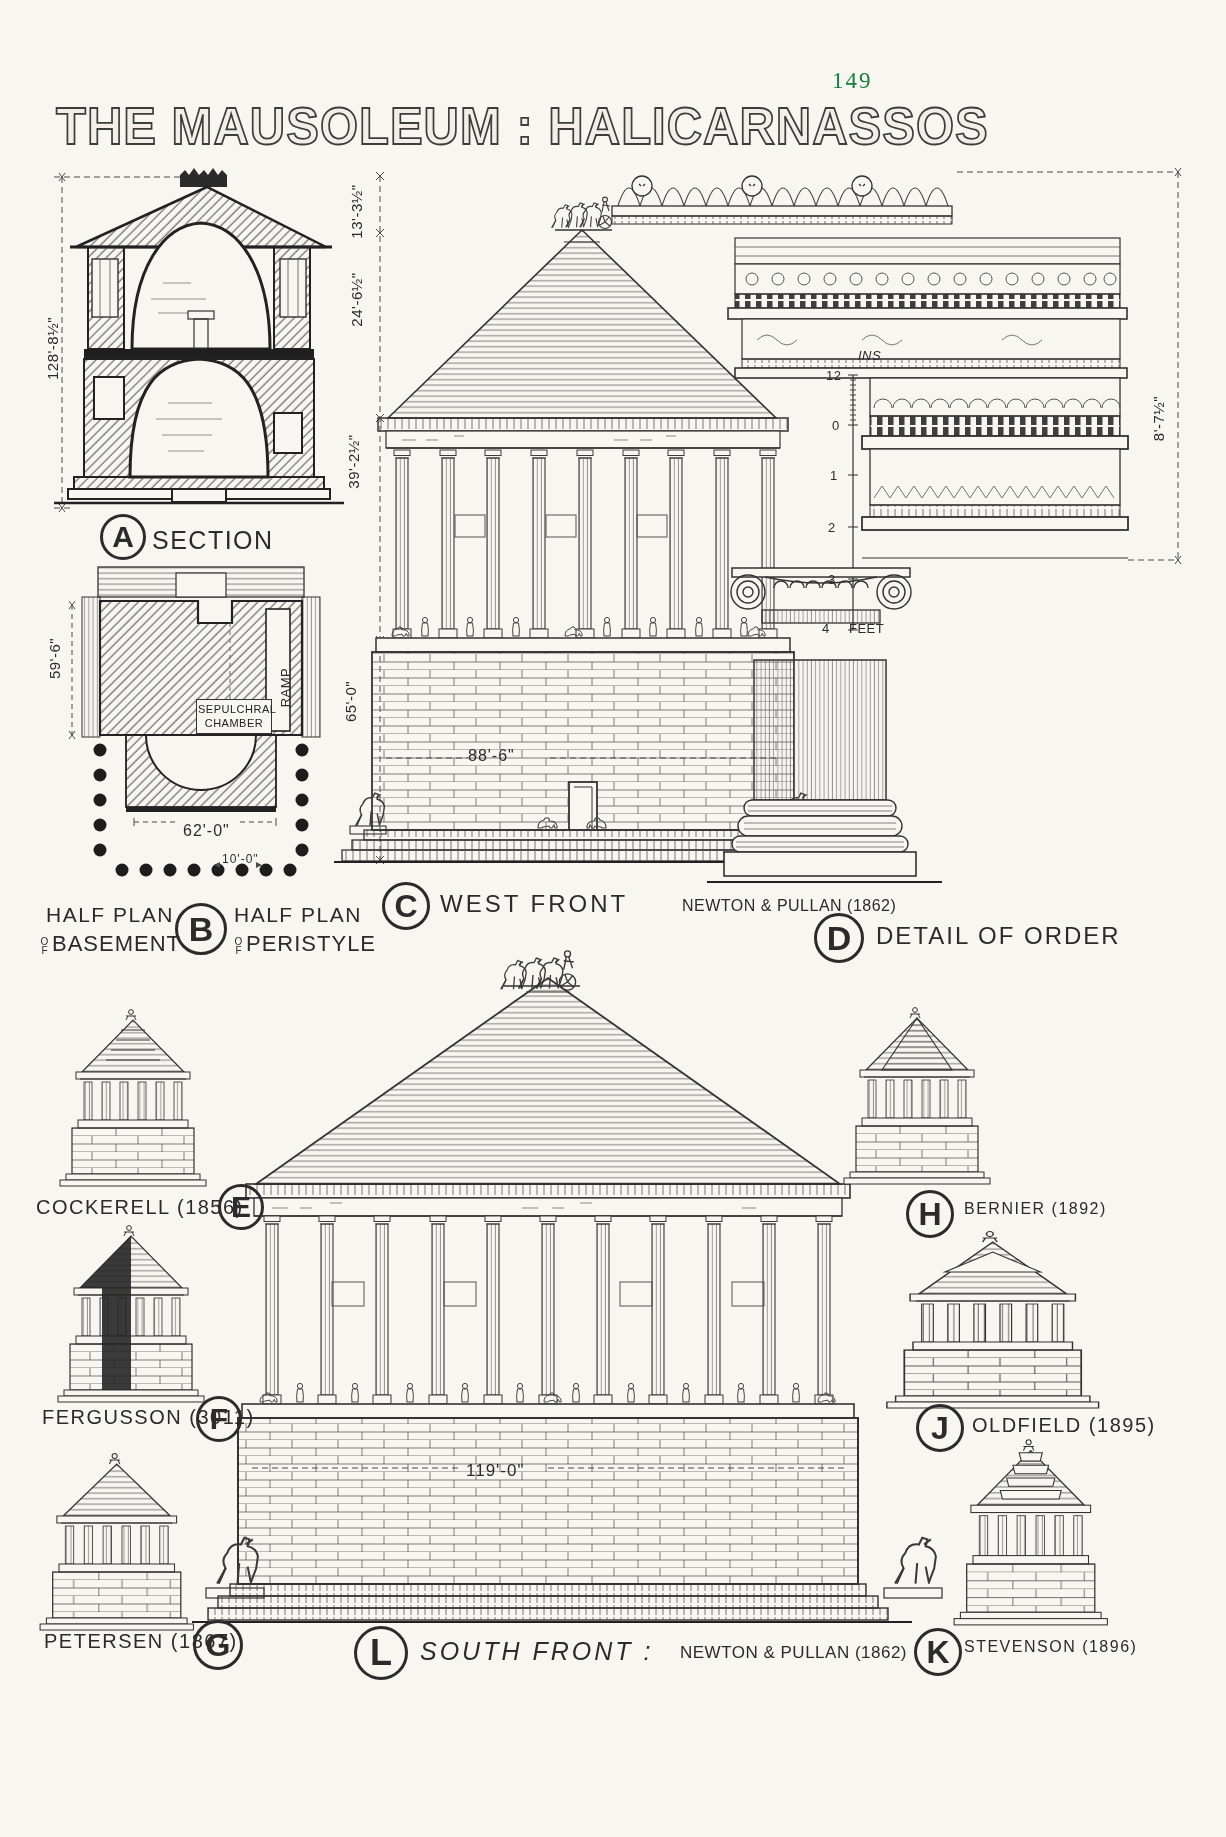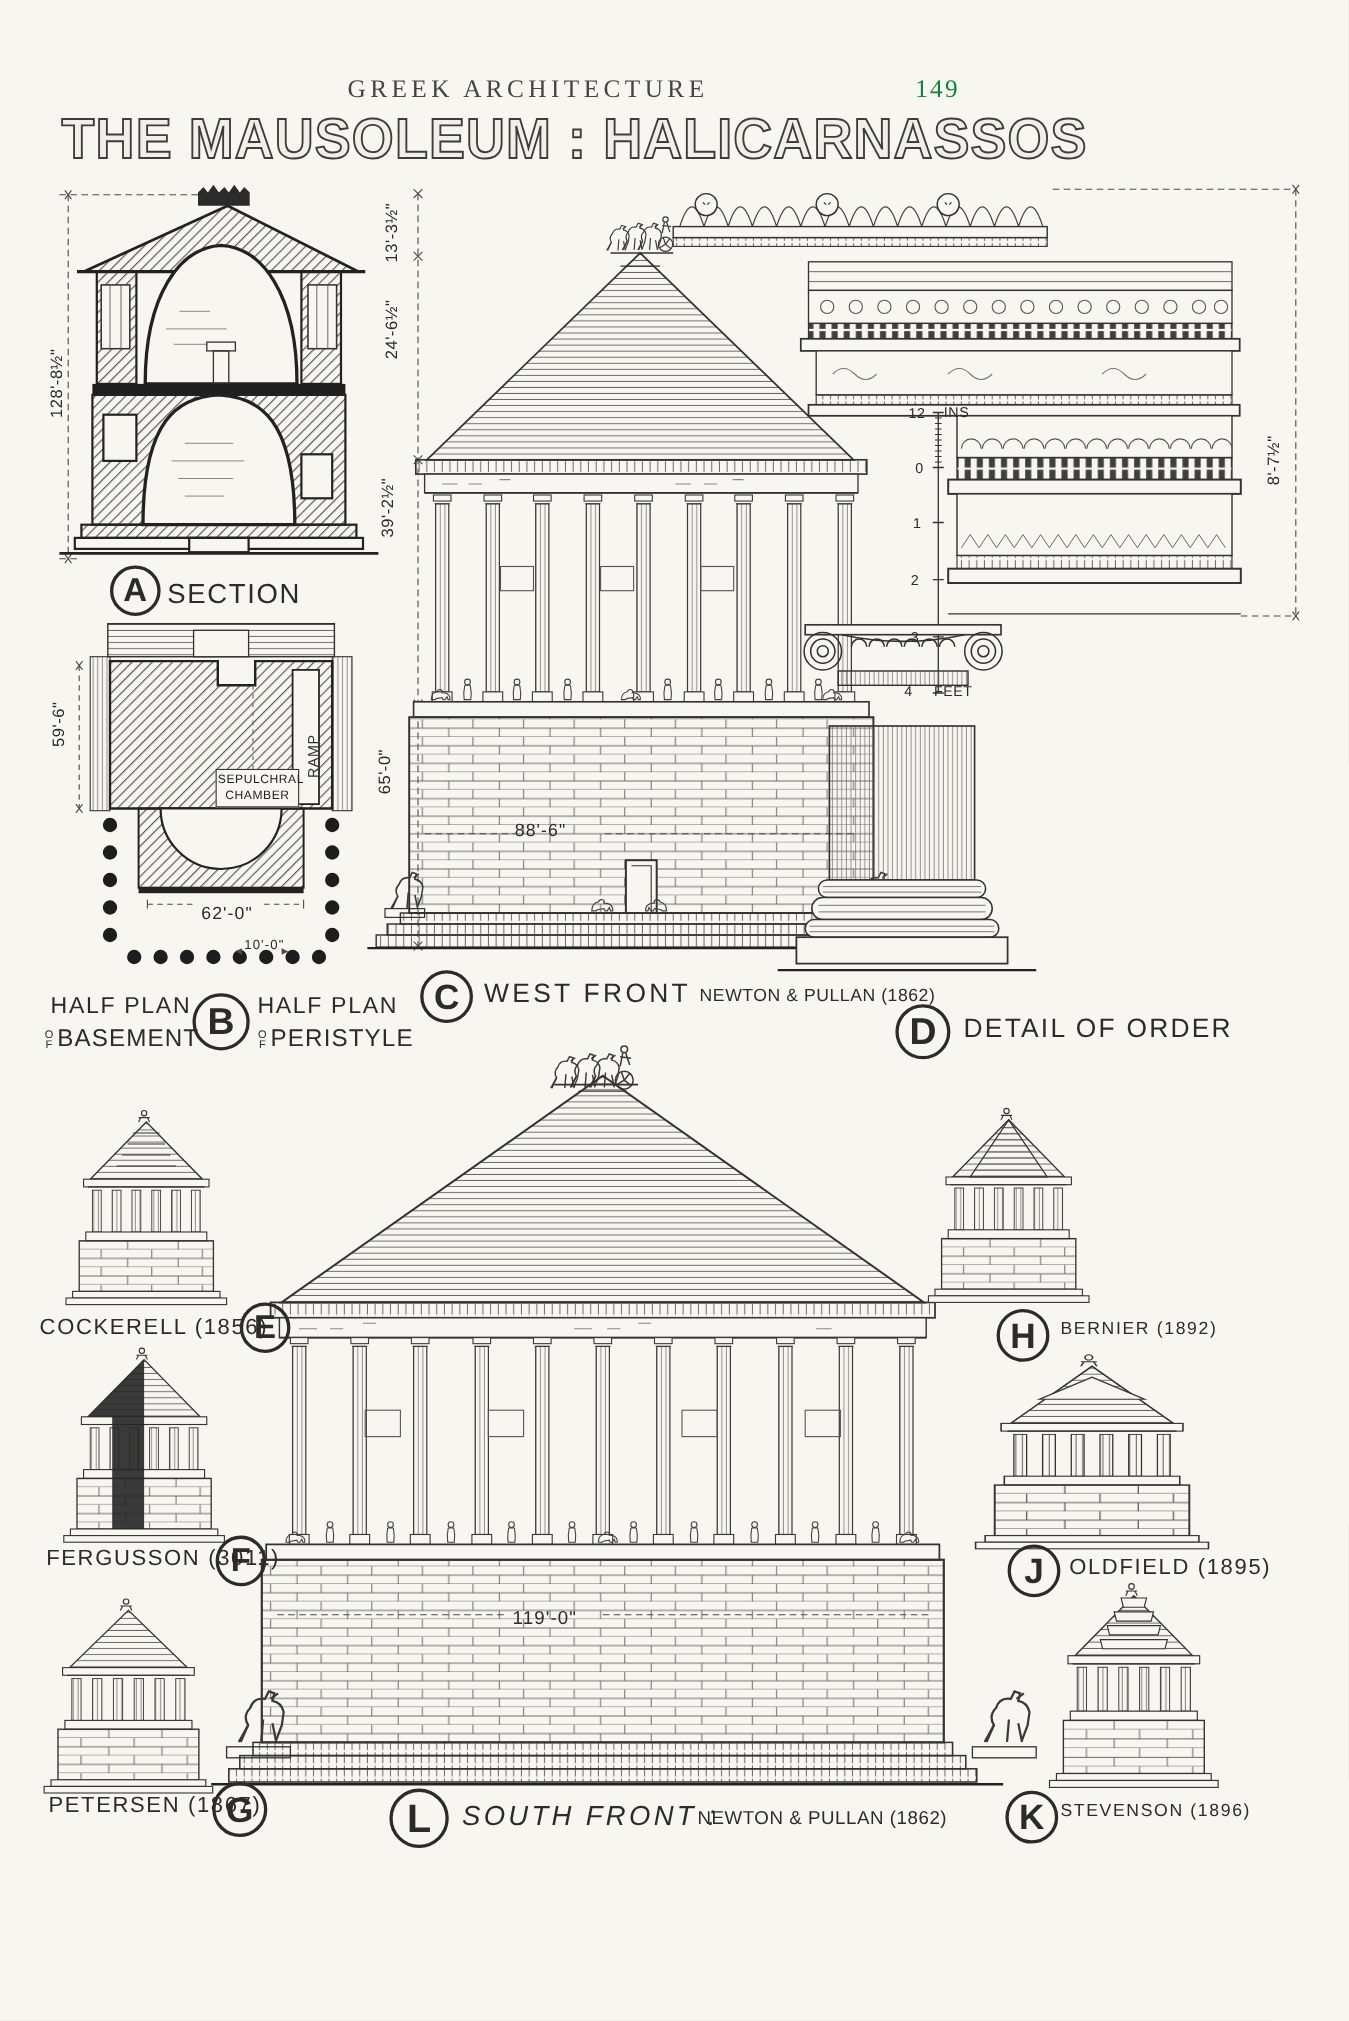--- a/index.html
+++ b/index.html
@@ -5,21 +5,21 @@
   html,body{margin:0;padding:0;background:#e9e7e0;}
   .page{position:relative;width:1226px;height:1837px;background:#f7f6f1;overflow:hidden;
         font-family:"Liberation Sans",sans-serif;}
   .art{position:absolute;left:0;top:0;}
   .ov{position:absolute;white-space:nowrap;color:#2b2b2b;font-family:"Liberation Sans",sans-serif;}
   .hdr{font-family:"Liberation Serif",serif;letter-spacing:4px;font-size:23px;color:#454545;}
   .pageno{font-family:"Liberation Serif",serif;letter-spacing:2px;font-size:23px;color:#15803d;}
   .title{font-size:49px;font-weight:700;letter-spacing:1px;color:#f1efe8;
          -webkit-text-stroke:1.7px #3d3d3d;transform:scaleY(1.05);transform-origin:left top;}
   .cap{letter-spacing:1.5px;}
-  .credit{letter-spacing:.5px;}
+  .credit{letter-spacing:.5px;margin-left:46px;}
   .circ{position:absolute;display:flex;align-items:center;justify-content:center;
         border:3px solid #2b2b2b;border-radius:50%;font-weight:700;color:#2b2b2b;
         box-sizing:border-box;font-family:"Liberation Sans",sans-serif;}
   .vdim{transform:rotate(-90deg);text-align:center;width:90px;font-size:15px;letter-spacing:.5px;}
   .hdim{letter-spacing:1px;}
   .sc{font-size:13px;letter-spacing:.5px;}
   .chbox{position:absolute;border:1.5px solid #333;background:#f7f6f1;text-align:center;
          font-size:11px;line-height:1.3;padding:2px 1px;color:#222;letter-spacing:.5px;}
   .of{display:inline-block;writing-mode:vertical-lr;text-orientation:upright;
       font-size:10px;line-height:9px;letter-spacing:-2px;margin-right:3px;vertical-align:-3px;}
@@ -378,21 +378,20 @@
   <g>
     <use href="#mini" transform="translate(884,1230) scale(1.45,1)"></use>
     <path transform="translate(884,1230) scale(1.45,1)" d="M42,42 L75,22 L108,42 Z" fill="#f7f6f1" stroke="#333" stroke-width="1"></path>
   </g>
   <g>
     <use href="#mini" transform="translate(952,1438) scale(1.05,1.05)"></use>
     <path transform="translate(952,1438) scale(1.05,1.05)" d="M64,14 h22 l-2,8 h-18 z M58,26 h34 l-2,8 h-30 z M52,38 h46 l-2,8 h-42 z M46,50 h58 l-2,8 h-54 z" fill="#f7f6f1" stroke="#333" stroke-width="1"></path>
   </g>
 </svg>
 
-  <div class="ov hdr" style="left:300px;top:68px;width:360px;text-align:center;">GREEK ARCHITECTURE</div>
   <div class="ov pageno" style="left:832px;top:68px;">149</div>
   <div class="ov title" style="left:56px;top:97px;width:884px;">THE MAUSOLEUM : HALICARNASSOS</div>
 
   <div class="circ" style="left:100px;top:514px;width:46px;height:46px;font-size:30px;">A</div>
   <div class="ov cap" style="left:152px;top:526px;font-size:25px;">SECTION</div>
   <div class="ov vdim" style="left:7px;top:340px;">128'-8½"</div>
 
   <div class="ov vdim" style="left:311px;top:203px;">13'-3½"</div>
   <div class="ov vdim" style="left:311px;top:291px;">24'-6½"</div>
   <div class="ov vdim" style="left:308px;top:453px;">39'-2½"</div>
@@ -411,21 +410,21 @@
   <div class="circ" style="left:175px;top:903px;width:52px;height:52px;font-size:34px;">B</div>
   <div class="ov cap" style="left:234px;top:903px;font-size:21px;">HALF PLAN</div>
   <div class="ov sub" style="left:234px;top:931px;"><span class="of">OF</span><span>PERISTYLE</span></div>
 
   <div class="circ" style="left:382px;top:882px;width:48px;height:48px;font-size:32px;">C</div>
   <div class="ov cap" style="left:440px;top:890px;font-size:24px;letter-spacing:3px;">WEST FRONT</div>
   <div class="ov credit" style="left:636px;top:897px;font-size:16px;">NEWTON &amp; PULLAN (1862)</div>
   <div class="ov hdim" style="left:468px;top:747px;font-size:16px;">88'-6"</div>
 
   <div class="ov sc" style="left:826px;top:368px;">12</div>
-  <div class="ov sc" style="left:858px;top:367px;">INS</div>
+  <div class="ov sc" style="left:858px;top:348px;font-style:italic;">INS</div>
   <div class="ov sc" style="left:832px;top:418px;">0</div>
   <div class="ov sc" style="left:830px;top:468px;">1</div>
   <div class="ov sc" style="left:828px;top:520px;">2</div>
   <div class="ov sc" style="left:828px;top:572px;">3</div>
   <div class="ov sc" style="left:822px;top:621px;">4</div>
   <div class="ov sc" style="left:849px;top:621px;text-align:center;">FEET</div>
   <div class="ov vdim" style="left:1113px;top:410px;">8'-7½"</div>
   <div class="circ" style="left:814px;top:913px;width:50px;height:50px;font-size:34px;">D</div>
   <div class="ov cap" style="left:876px;top:922px;font-size:24px;letter-spacing:2px;">DETAIL OF ORDER</div>
 

